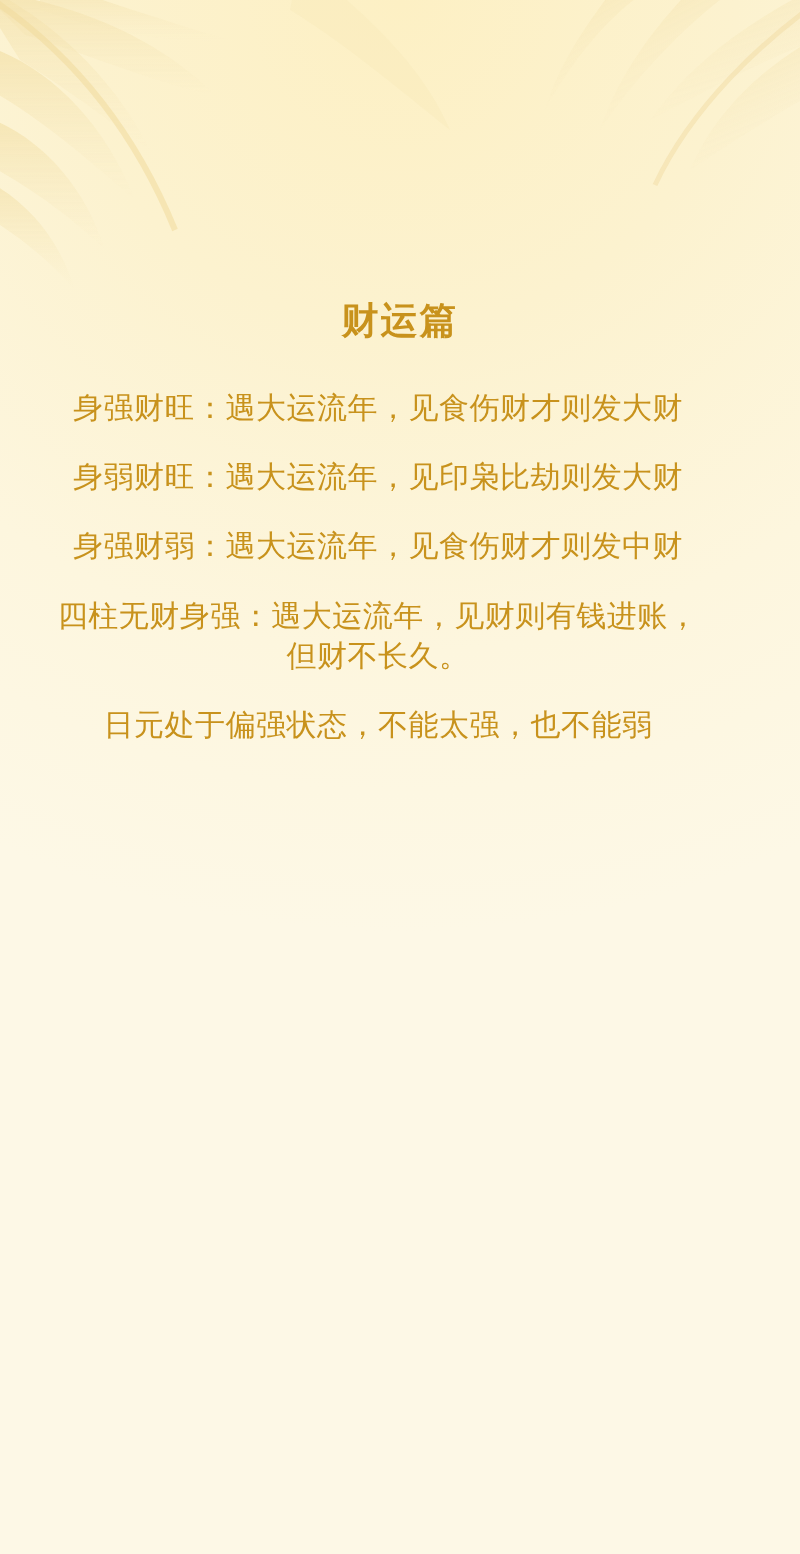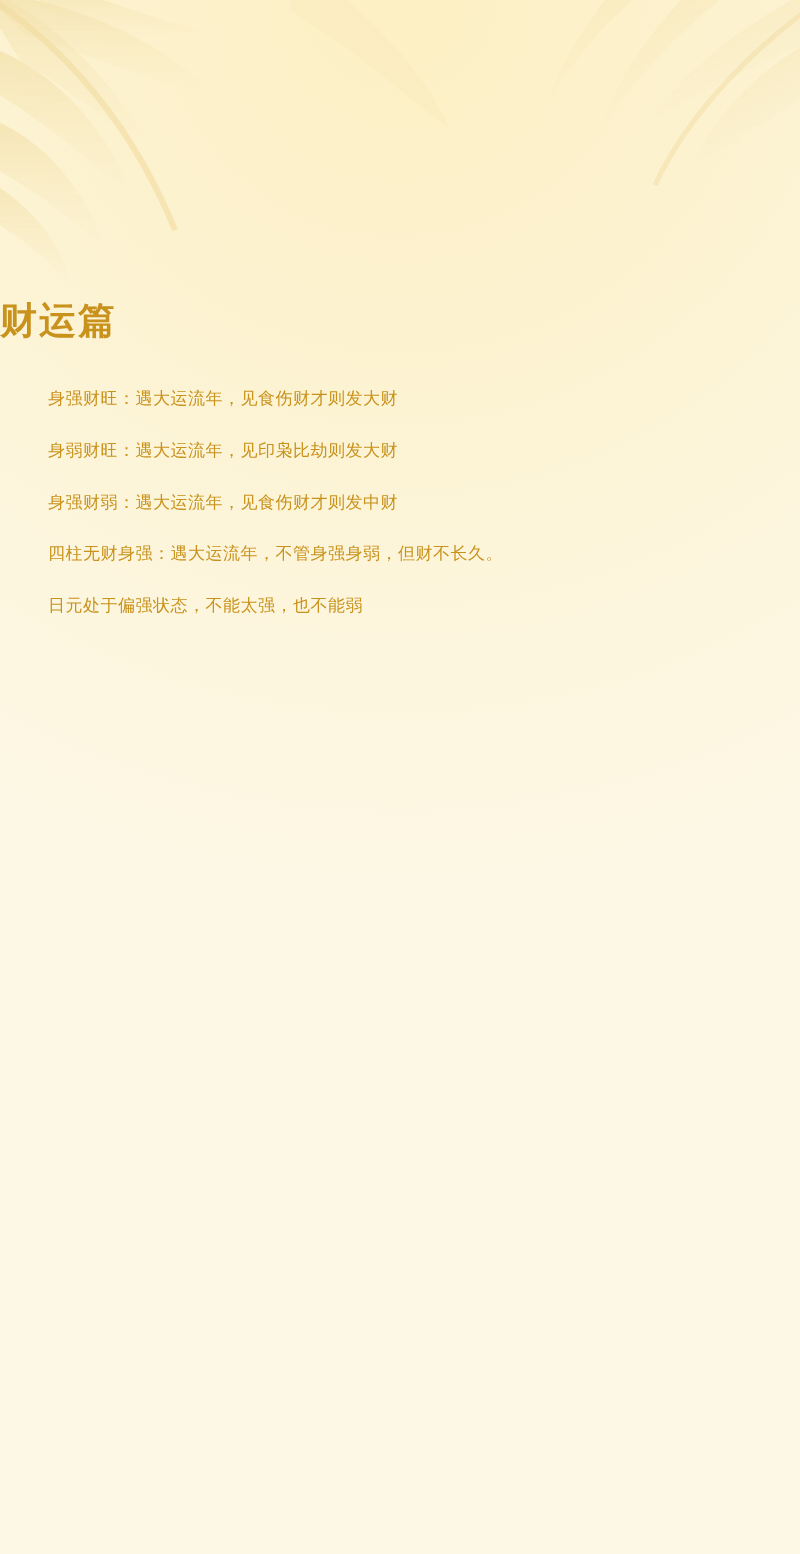--- a/index.html
+++ b/index.html
@@ -40,40 +40,41 @@
     left: 0;
     top: 0;
     width: 800px;
   }
 
   .title {
     position: absolute;
     top: 296px;
     left: 0;
     width: 800px;
+    text-align: center;
     font-size: 37px;
     font-weight: bold;
     letter-spacing: 2px;
     color: #c8921c;
   }
 
   .lines {
     position: absolute;
     top: 388px;
     left: 48px;
     width: 660px;
   }
 
   .line {
-    font-size: 17px;
+    font-size: 30px;
     line-height: 1.34;
     color: #c8921c;
     margin-bottom: 29px;
     letter-spacing: 0.5px;
-    text-align: left;
+    text-align: center;
     word-break: break-all;
   }
   .line:last-child { margin-bottom: 12px; }
 </style>
 </head>
 <body>
 
 <div class="poster">
 
   <div class="leaf-layer">
@@ -118,18 +119,18 @@
     </svg>
   </div>
 
   <div class="content">
     <div class="title">财运篇</div>
 
     <div class="lines">
       <div class="line">身强财旺：遇大运流年，见食伤财才则发大财</div>
       <div class="line">身弱财旺：遇大运流年，见印枭比劫则发大财</div>
       <div class="line">身强财弱：遇大运流年，见食伤财才则发中财</div>
-      <div class="line">四柱无财身强：遇大运流年，不管身强身弱，但财不长久。</div>
+      <div class="line">四柱无财身强：遇大运流年，见财则有钱进账，但财不长久。</div>
       <div class="line">日元处于偏强状态，不能太强，也不能弱</div>
     </div>
   </div>
 
 </div>
 
 </body></html>

